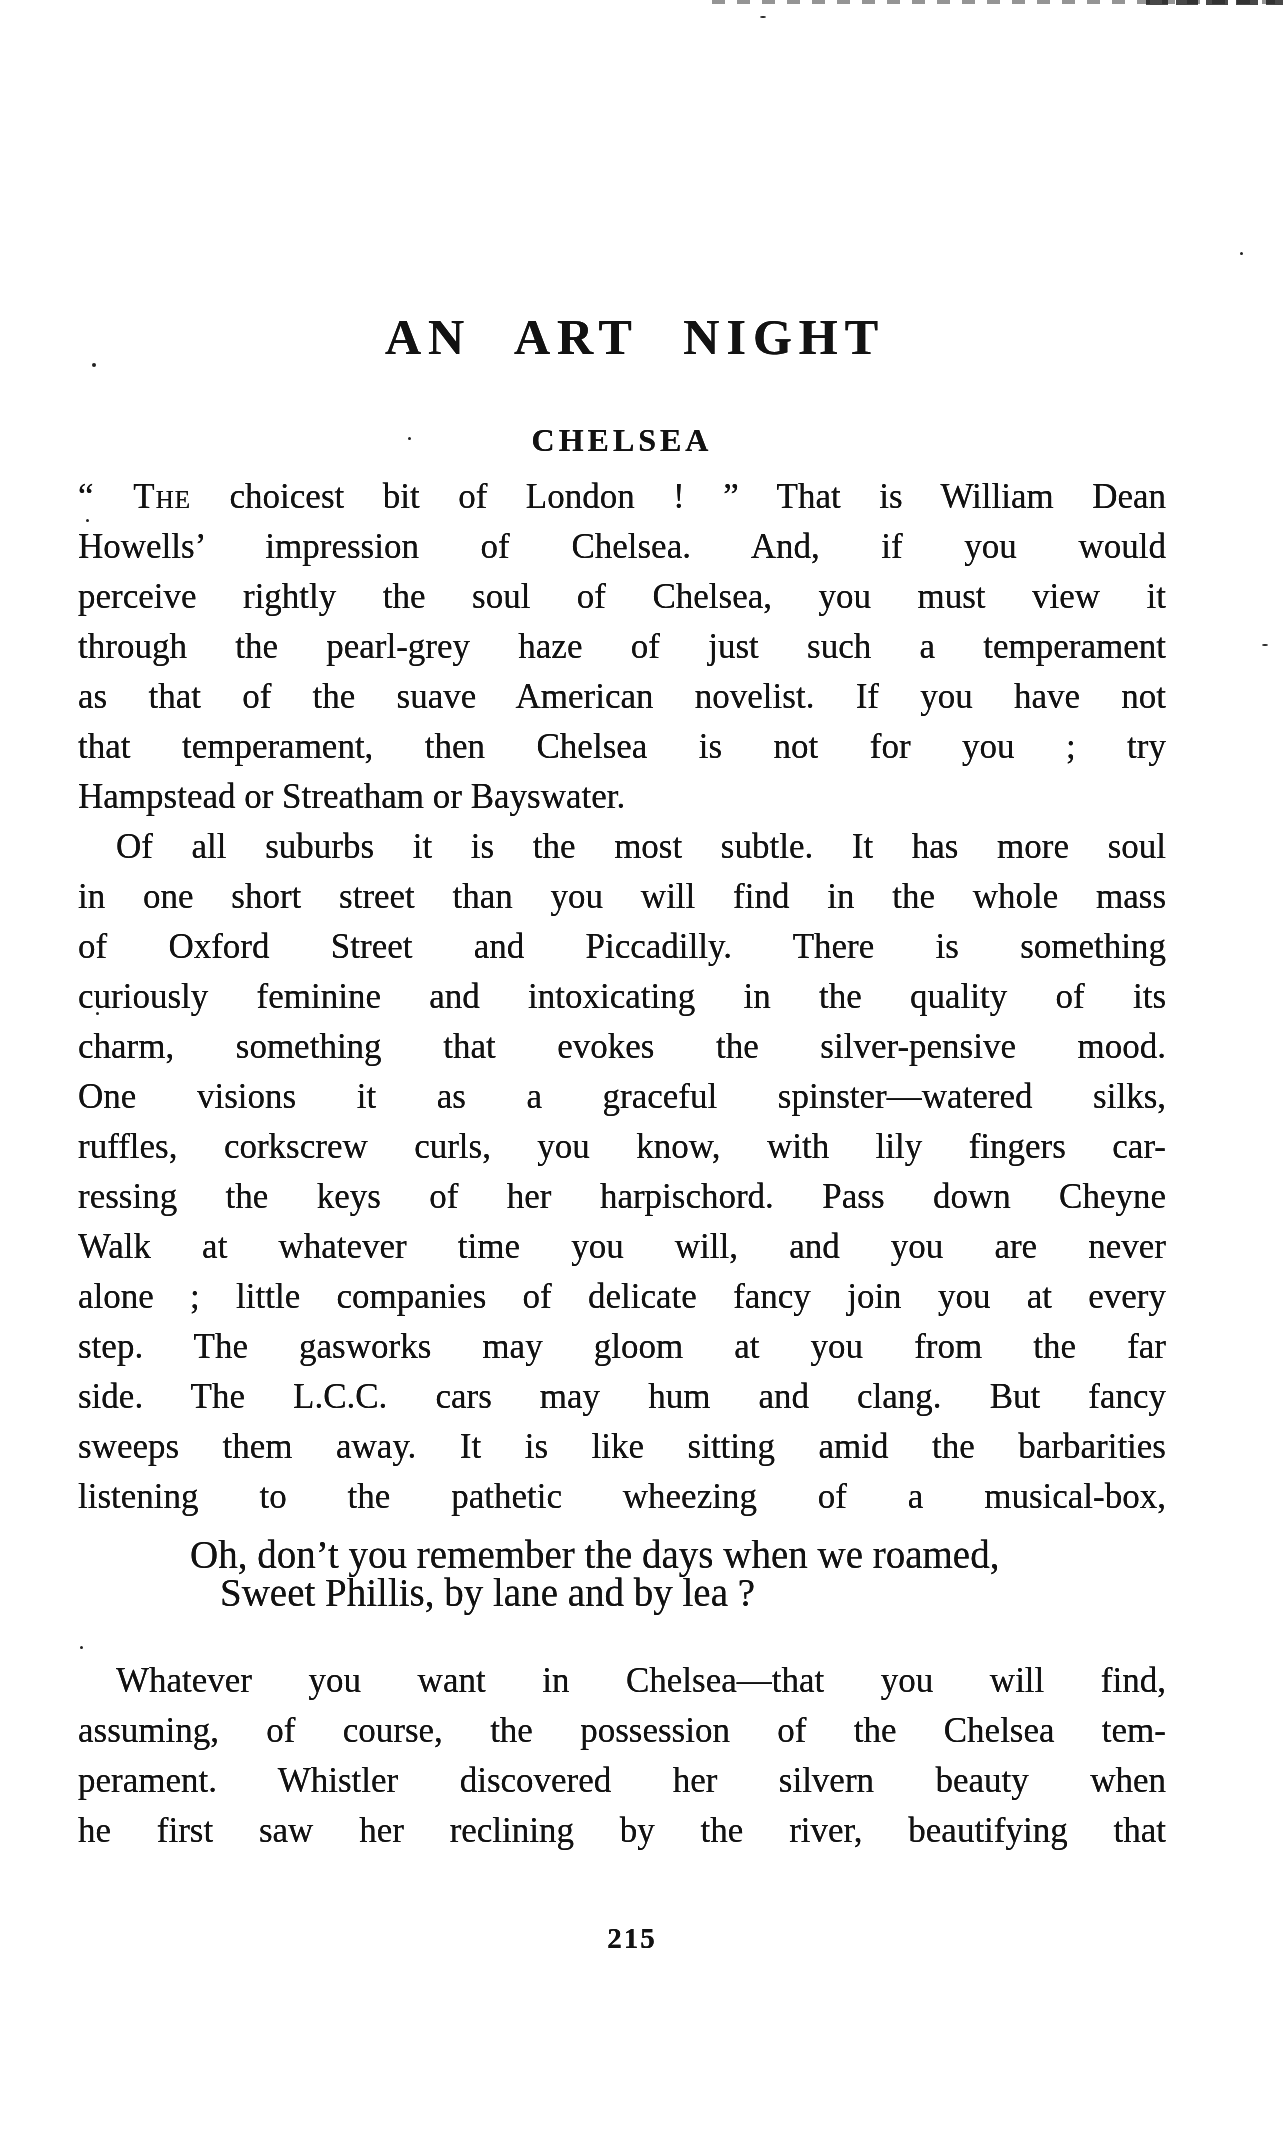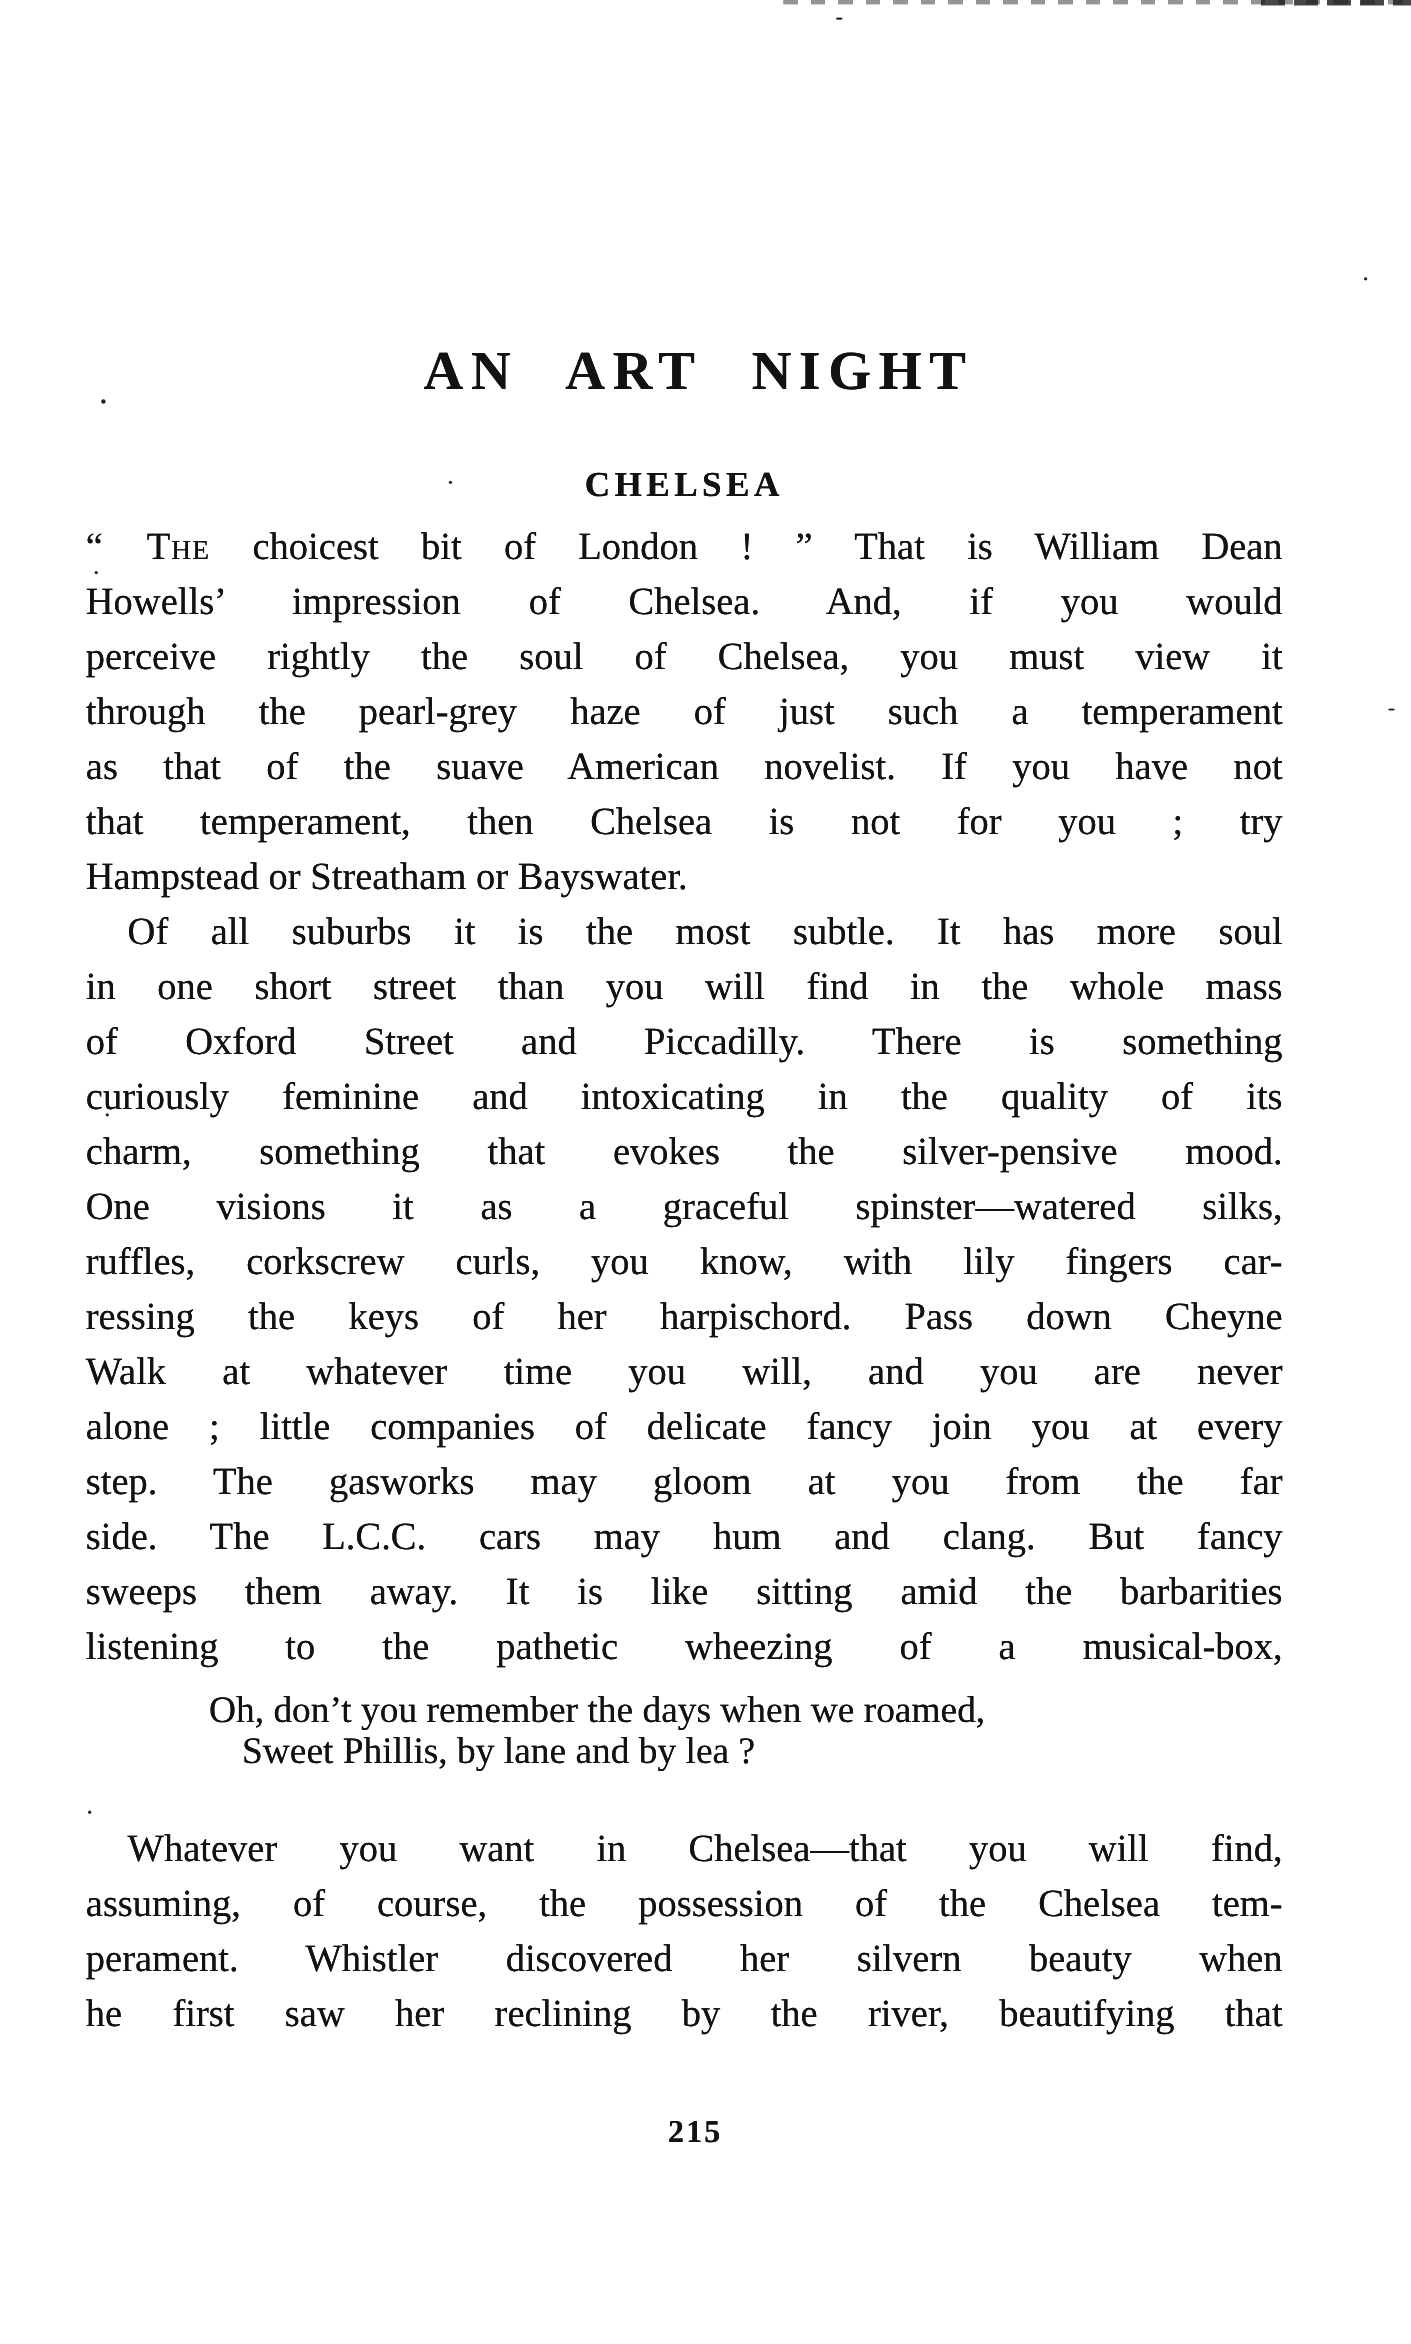--- a/index.html
+++ b/index.html
@@ -33,21 +33,21 @@
     position:absolute;top:472px;left:78px;width:1088px;
     font-size:35px;line-height:50px;
     text-shadow:0 0 0.55px currentColor;
   }
   .para{margin:0;}
   .line{display:block;}
   .just{text-align:justify;text-align-last:justify;}
   .indent{text-indent:38px;}
   .sc{font-variant:small-caps;letter-spacing:1px;}
   
-  .verse{margin:14px 0 0 112px;font-size:34px;line-height:38px;text-shadow:0 0 0.5px currentColor;}
+  .verse{margin:14px 0 0 112px;font-size:39px;line-height:38px;text-shadow:0 0 0.5px currentColor;}
   .vline{display:block;}
   .v2{margin-left:30px;}
   .p3{margin-top:44px;}
   
   .pagenum{
     position:absolute;top:1922px;left:88px;width:1088px;
     text-align:center;font-size:29px;font-weight:bold;
     letter-spacing:2px;
     text-shadow:0 0 0.5px currentColor;
   }

